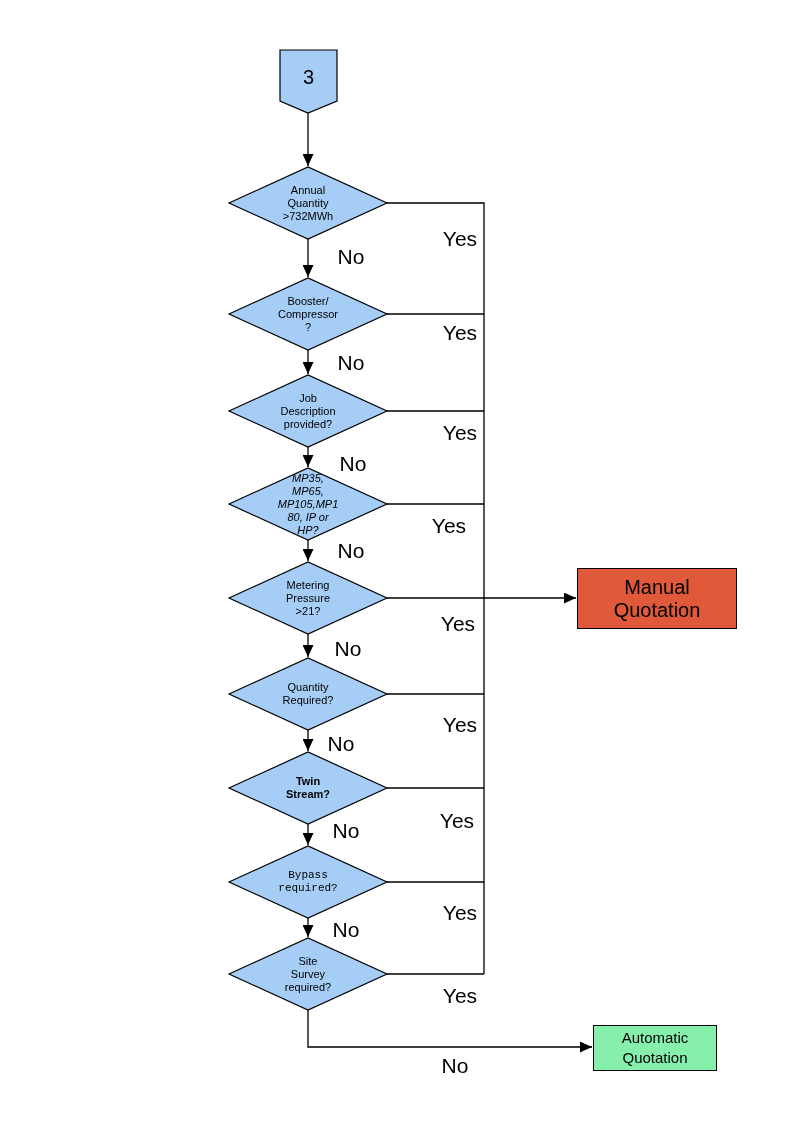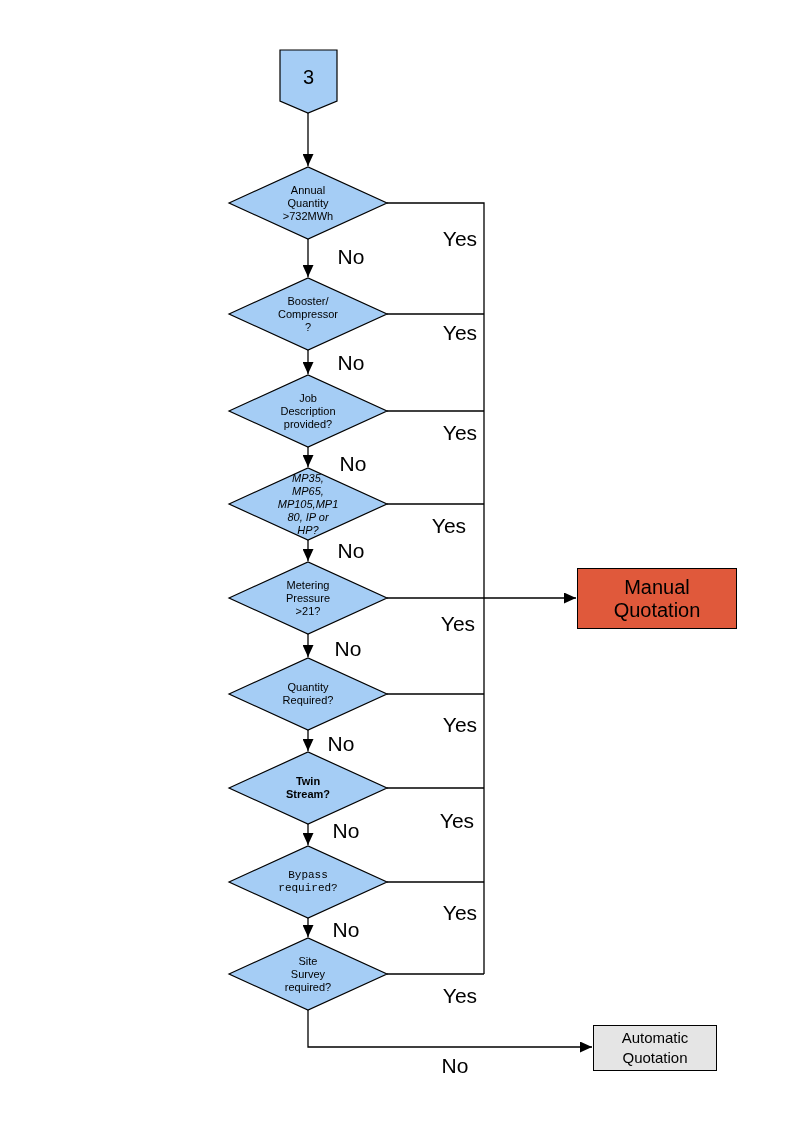--- a/index.html
+++ b/index.html
@@ -76,21 +76,21 @@
     height: 61px;
     background: #e0593b;
     font-size: 20px;
     line-height: 23px;
   }
   .outcome.automatic {
     left: 593px;
     top: 1025px;
     width: 124px;
     height: 46px;
-    background: #e5e5e5;
+    background: #86efac;
     font-size: 15px;
     line-height: 20px;
   }
 </style>
 </head>
 <body>
 
 <div class="canvas">
 
   <svg class="layer" width="794" height="1123" viewBox="0 0 794 1123">

